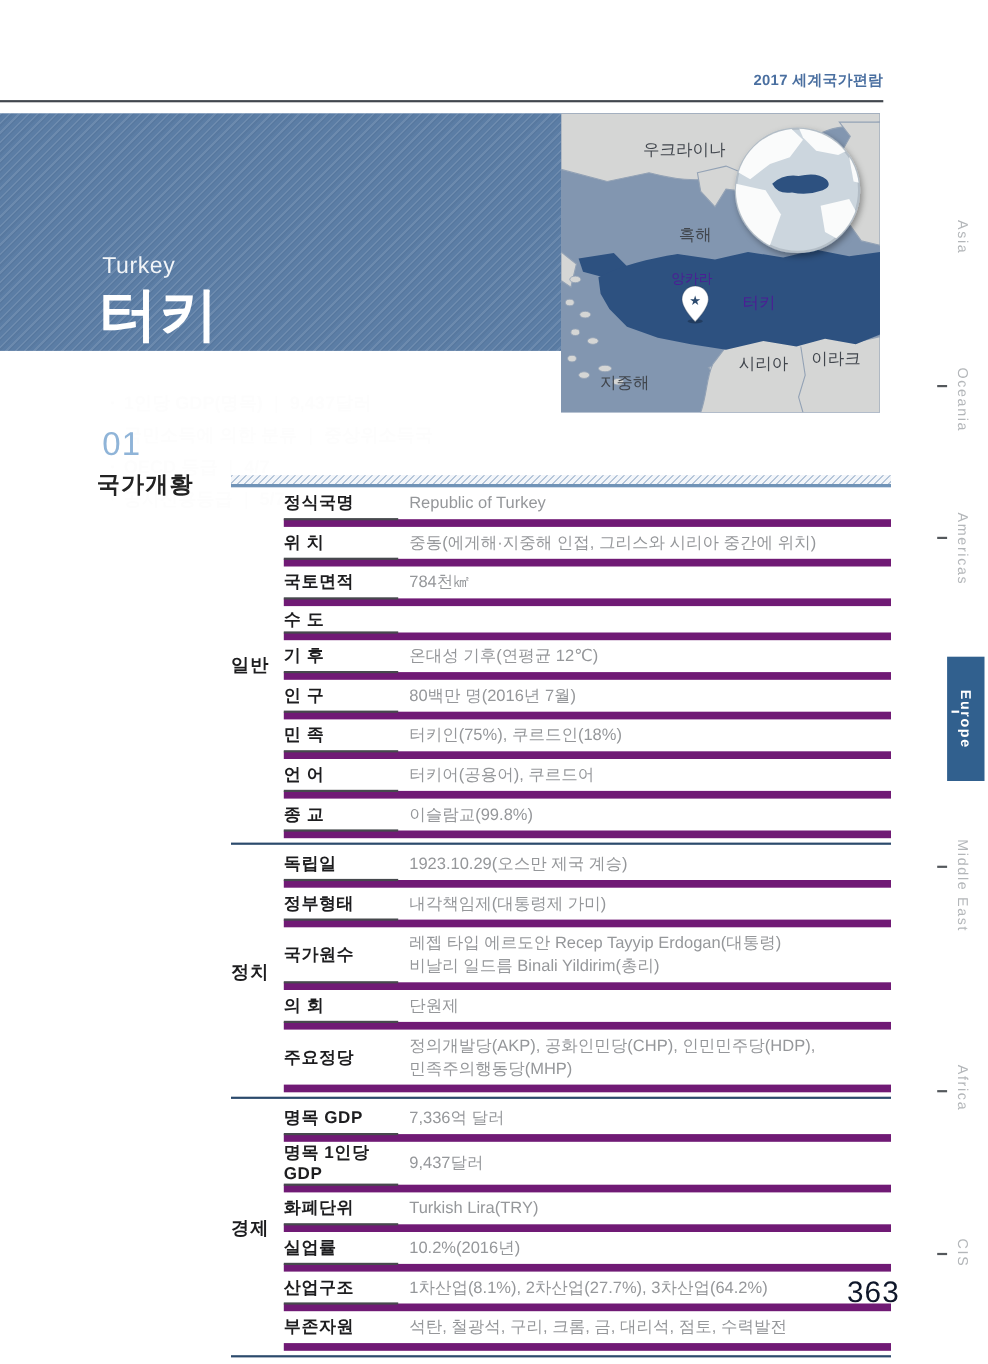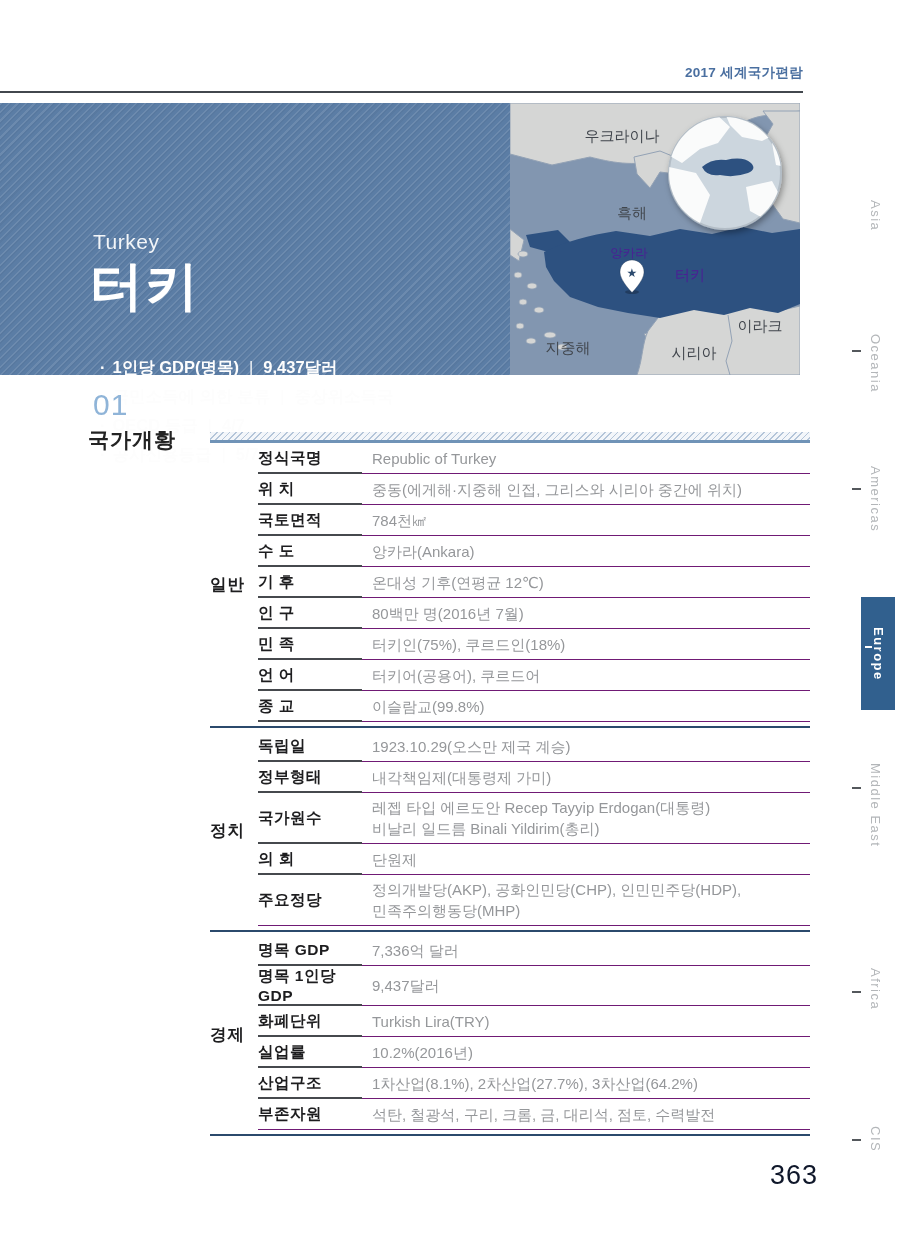--- a/index.html
+++ b/index.html
@@ -5,21 +5,21 @@
   * { margin:0; padding:0; box-sizing:border-box; }
   html,body { background:#ffffff; }
   body { font-family:"Liberation Sans","DejaVu Sans",sans-serif; }
   .page { position:relative; width:898px; height:1240px; background:#fff; overflow:hidden; }
 
   
   .edition { position:absolute; top:64px; right:95px; font-size:13.5px; font-weight:bold; color:#4a6fa0; letter-spacing:0.3px; }
   .head-rule { position:absolute; top:91px; left:0; width:803px; border-top:2px solid #42474e; }
 
   
-  .hero { position:absolute; left:0; top:103px; width:510px; height:272px;
+  .hero { position:absolute; left:0; top:103px; width:510px; height:216px;
           background:#5b7da5;
           background-image:repeating-linear-gradient(135deg, rgba(255,255,255,0.10) 0 1.5px, rgba(0,0,0,0.03) 1.5px 3px, transparent 3px 6px); }
   .hero-en { position:absolute; left:93px; top:127px; font-size:21px; font-weight:300; color:#f2f5f8; letter-spacing:0.5px; }
   .hero-ko { position:absolute; left:90px; top:148px; font-size:53px; font-weight:bold; color:#ffffff; letter-spacing:2px; }
   .hero-stats { position:absolute; left:100px; top:250px; list-style:none; }
   .hero-stats li { font-size:16.5px; font-weight:bold; color:#fdfdfd; line-height:29px; }
   .hero-stats .dot { margin-right:7px; }
   .hero-stats .sep { margin:0 10px; font-weight:normal; opacity:0.95; }
 
   
@@ -41,21 +41,21 @@
   .sec-num { position:absolute; left:93px; top:388px; font-size:30px; font-weight:300; color:#8fb4d8; letter-spacing:1px; }
   .sec-title { position:absolute; left:88px; top:426px; font-size:21px; font-weight:bold; color:#232323; letter-spacing:1px; }
 
   
   .table { position:absolute; left:210px; top:432px; width:600px; }
   .hatch-bar { height:11px; border-bottom:3px solid #7093b7; background:#f3f6fa;
                background-image:repeating-linear-gradient(135deg, #b4c5d9 0 1.2px, transparent 1.2px 4.5px); }
   .tgroup { display:flex; border-bottom:2.5px solid #2b4a6c; margin-bottom:3px; }
   .gname { width:48px; flex:none; display:flex; align-items:center; font-weight:bold; font-size:16.5px; color:#1d1d1f; letter-spacing:1px; }
   .grows { flex:1; padding-bottom:4px; }
-  .trow { display:flex; border-bottom:1px solid #701a75; min-height:31px; }
+  .trow { display:flex; border-bottom:7px solid #701a75; min-height:31px; }
   .tlabel { width:114px; flex:none; display:flex; align-items:center; position:relative;
             font-size:15.5px; font-weight:bold; color:#1d1d1f; letter-spacing:0.5px; }
   .tlabel::after { content:''; position:absolute; left:0; right:10px; bottom:-1px; border-bottom:2px solid #46494d; }
   .trow.last .tlabel::after { display:none; }
   .tvalue { flex:1; display:flex; align-items:center; font-size:15px; color:#95979a;
             white-space:pre-line; line-height:21px; padding:4px 0; }
 
   .pagenum { position:absolute; left:770px; top:1160px; font-size:27px; font-weight:300; color:#0f172a; letter-spacing:1px; }
 </style>
 </head>
@@ -136,21 +136,21 @@
           </g>
           <path d="M192,64 q10,-9 24,-7 q17,-4 25,3 q6,6 -3,10 q-14,5 -28,2 q-13,2 -18,-8 z" fill="#2d5180"></path>
         </g>
       </g>
     </svg>
 
     <div class="map-label" style="left:112px; top:24px;">우크라이나</div>
     <div class="map-label" style="left:122px; top:101px;">흑해</div>
     <div class="map-label light small" style="left:119px; top:142px;">앙카라</div>
     <div class="map-label light" style="left:180px; top:163px;">터키</div>
-    <div class="map-label" style="left:184px; top:218px;margin-top:23px;">시리아</div>
+    <div class="map-label" style="left:184px; top:218px;">시리아</div>
     <div class="map-label" style="left:250px; top:214px;">이라크</div>
     <div class="map-label" style="left:58px;  top:236px;">지중해</div>
   </div>
 
   <div id="side-tabs">
       <div class="side-tab" style="top: 200px;">Asia</div>
       <div class="side-tab" style="top: 334px;">Oceania</div>
       <div class="tab-dash" style="top: 350px;"></div>
       <div class="side-tab" style="top: 466px;">Americas</div>
       <div class="tab-dash" style="top: 488px;"></div>
@@ -180,21 +180,20 @@
             <div class="trow">
               <div class="tlabel">위 치</div>
               <div class="tvalue">중동(에게해·지중해 인접, 그리스와 시리아 중간에 위치)</div>
             </div>
             <div class="trow">
               <div class="tlabel">국토면적</div>
               <div class="tvalue">784천㎢</div>
             </div>
             <div class="trow">
               <div class="tlabel">수 도</div>
-              <div class="tvalue">앙카라(Ankara)</div>
             </div>
             <div class="trow">
               <div class="tlabel">기 후</div>
               <div class="tvalue">온대성 기후(연평균 12℃)</div>
             </div>
             <div class="trow">
               <div class="tlabel">인 구</div>
               <div class="tvalue">80백만 명(2016년 7월)</div>
             </div>
             <div class="trow">

